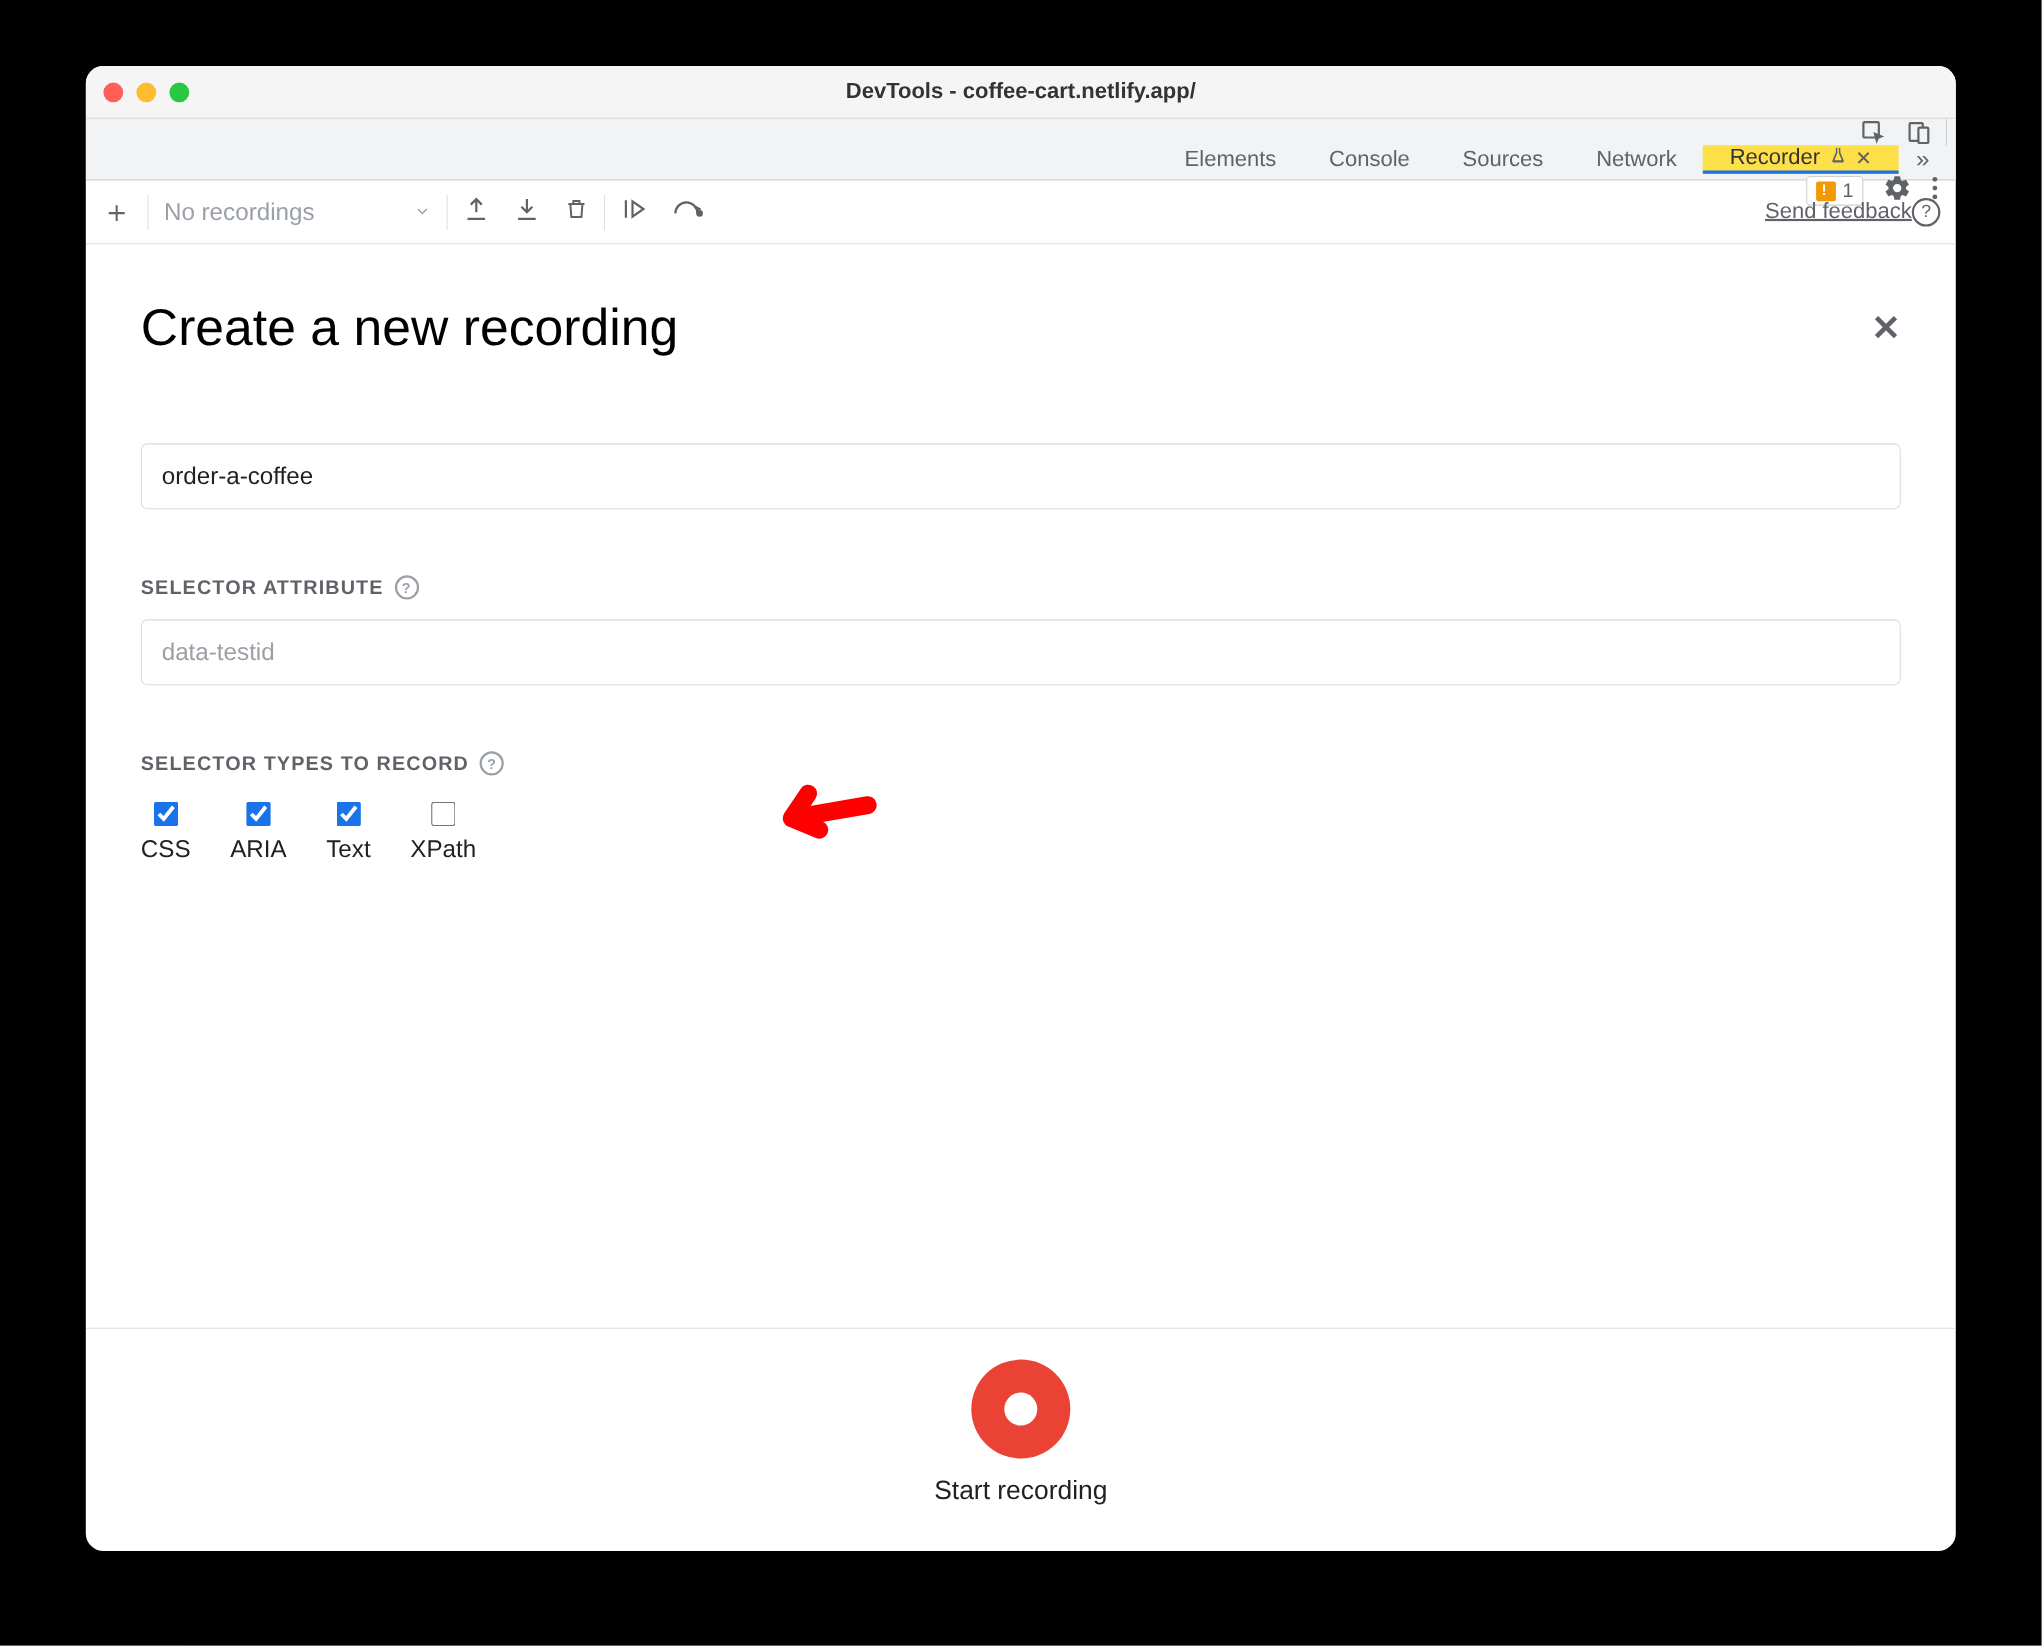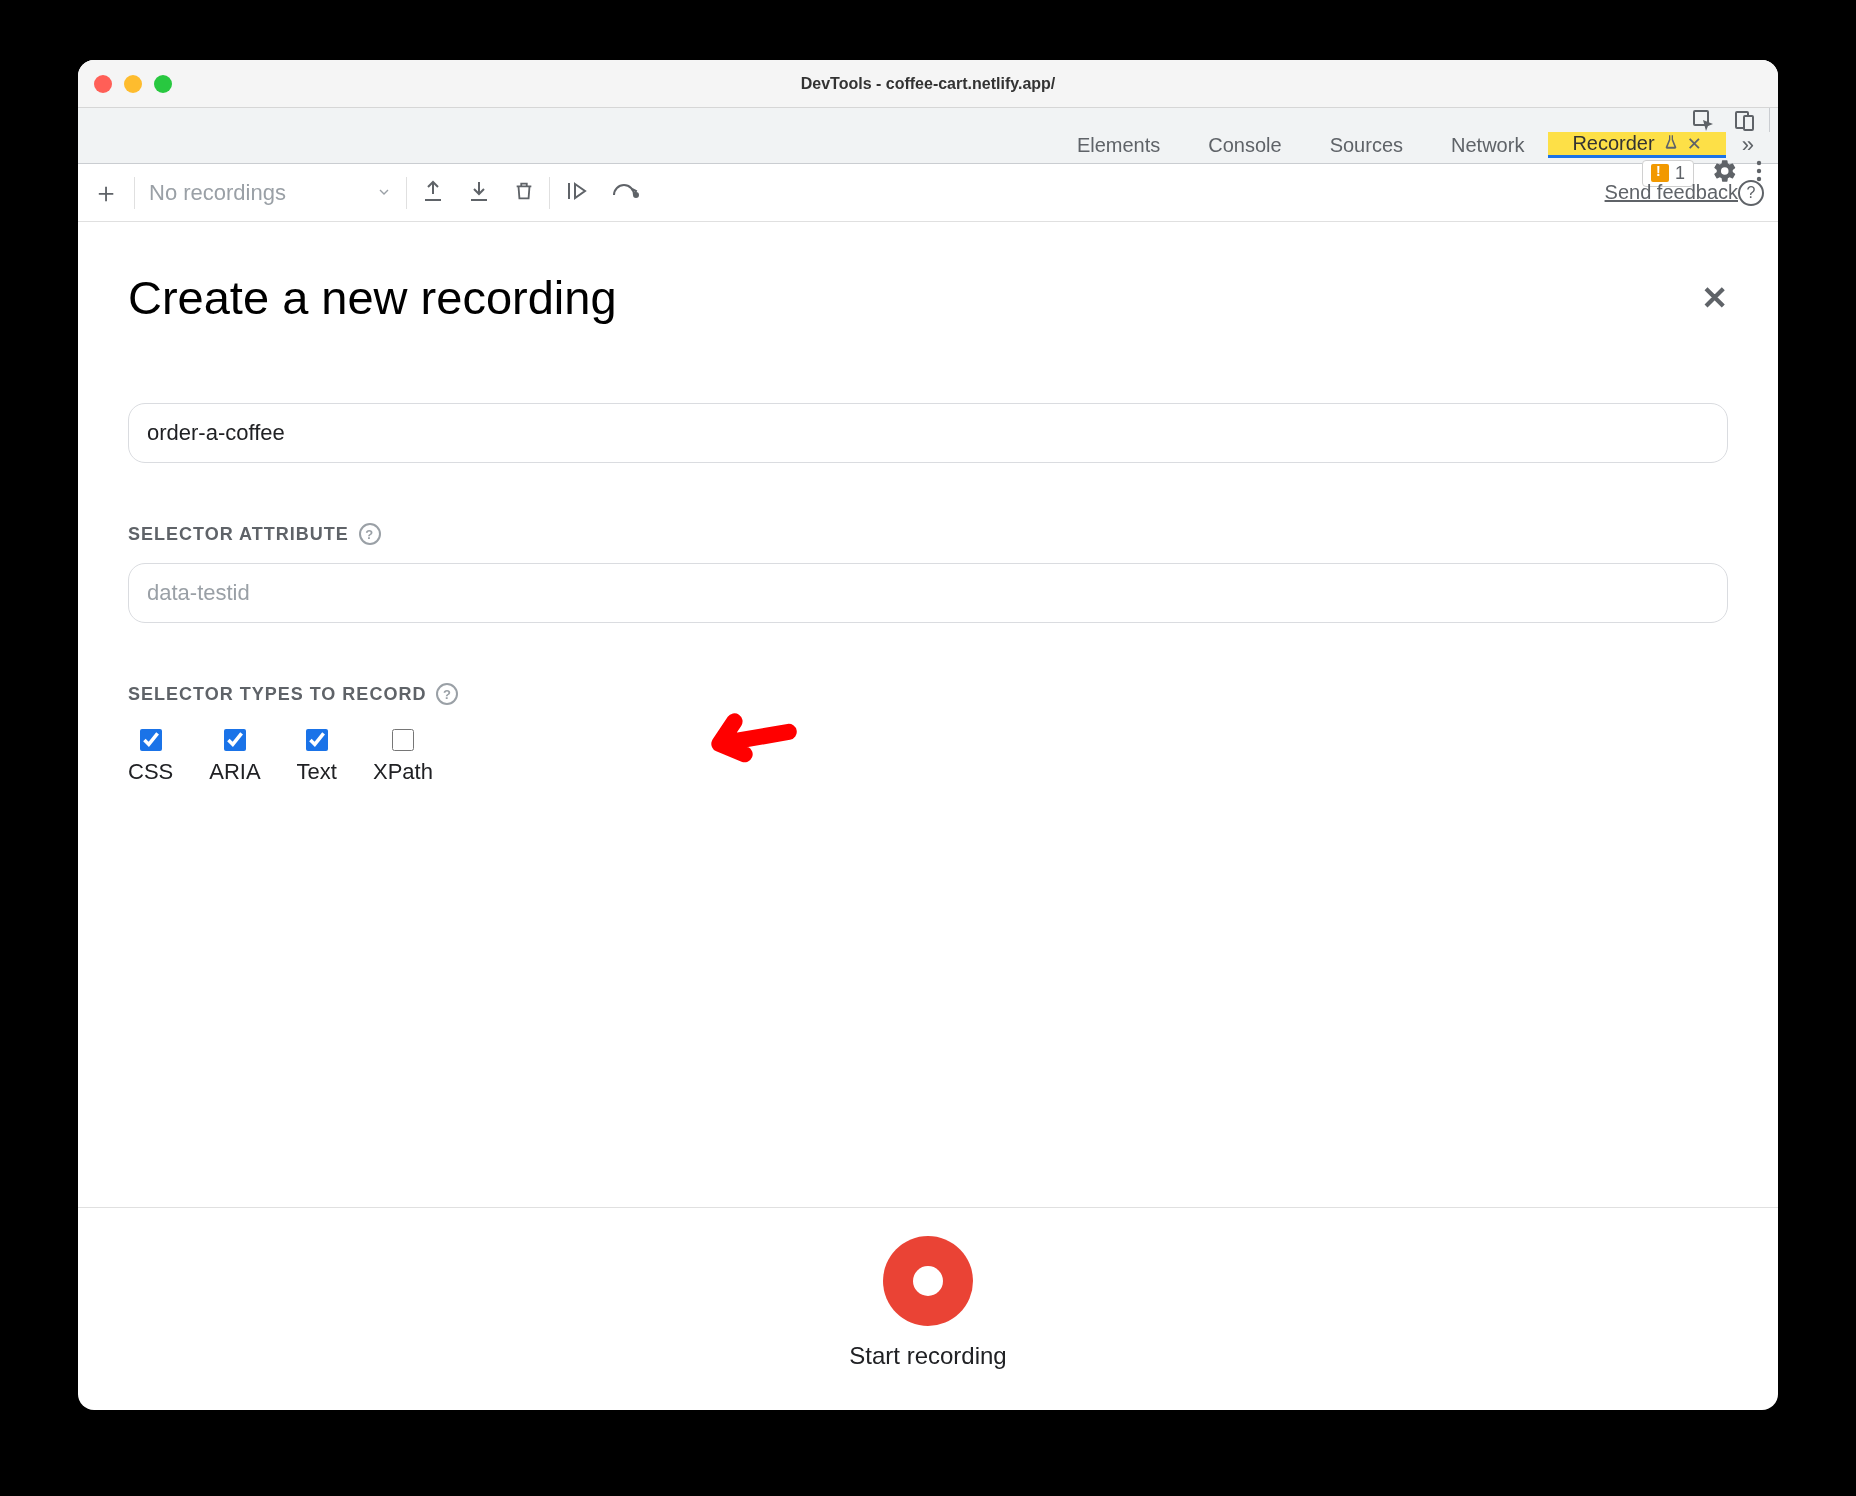--- a/index.html
+++ b/index.html
@@ -35,21 +35,21 @@
   }
   .traffic-lights { display: flex; gap: 12px; }
   .tl { width: 18px; height: 18px; border-radius: 50%; }
   .tl.red { background: #ff5f57; }
   .tl.yellow { background: #febc2e; }
   .tl.green { background: #28c840; }
   .titlebar-title {
     position: absolute;
     left: 0; right: 0;
     text-align: center;
-    font-size: 16px;
+    font-size: 20px;
     font-weight: 600;
     color: #333;
     pointer-events: none;
   }
   .tabstrip {
     height: 56px;
     background: #f1f3f4;
     border-bottom: 1px solid #cacdd1;
     display: flex;
     align-items: flex-end;
@@ -128,21 +128,21 @@
   .content-header h1 { font-size: 47px; font-weight:400; color:#000000; }
   .close-large { font-size:32px; color:#5f6368; cursor:pointer; font-weight:600;}
   .form-group { margin-top: 60px; }
   .form-label {
     font-size:18px; letter-spacing:1px; color:#5f6368; font-weight:600;
     display:flex; align-items:center; gap:10px;
   }
   .help-sm { width:22px;height:22px;border:2px solid #9aa0a6;border-radius:50%;display:flex;align-items:center;justify-content:center;font-size:13px;color:#9aa0a6;cursor:pointer;}
   .text-input {
     margin-top:18px; width:100%; height:60px;
-    border:1px solid #dadce0; border-radius:17px;
+    border:1px solid #dadce0; border-radius:6px;
     padding: 0 18px; font-size:22px; color:#202124;
   }
   .text-input::placeholder { color:#9aa0a6; }
   .checkbox-row { margin-top:24px; display:flex; gap:36px; }
   .cb { display:flex; align-items:center; gap:8px; cursor:pointer; font-size:22px; color:#202124;flex-direction:column;}
   .cb input { width:22px; height:22px; accent-color:#1a73e8; cursor:pointer;}
   
   .footer {
     border-top:1px solid #e0e0e0;
     padding: 28px 0 40px 0;

